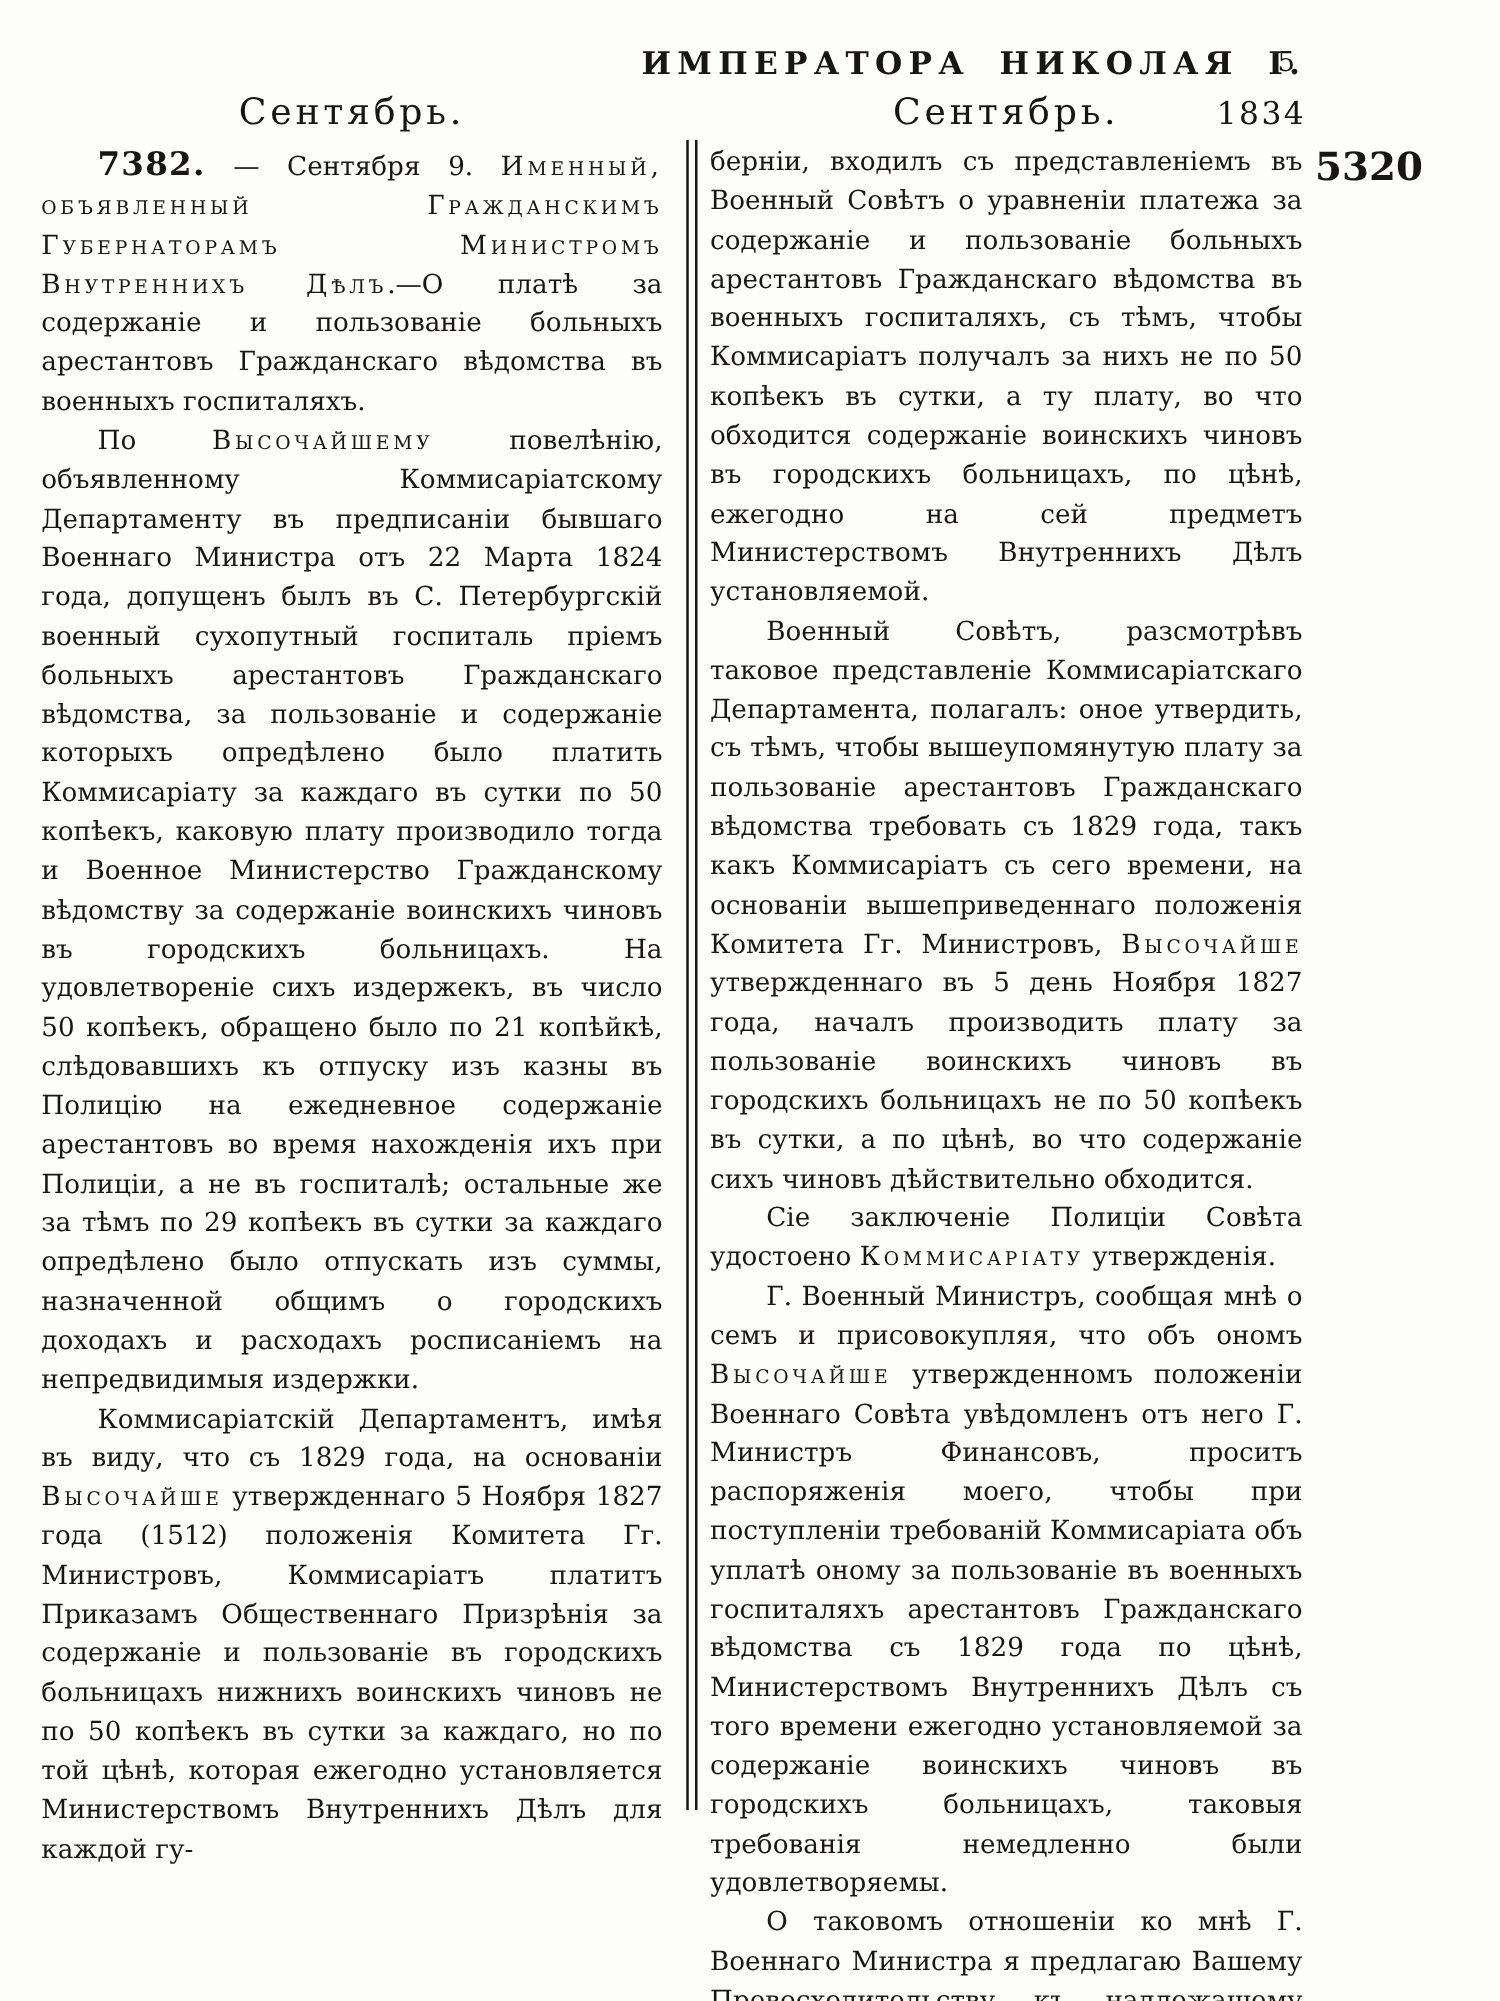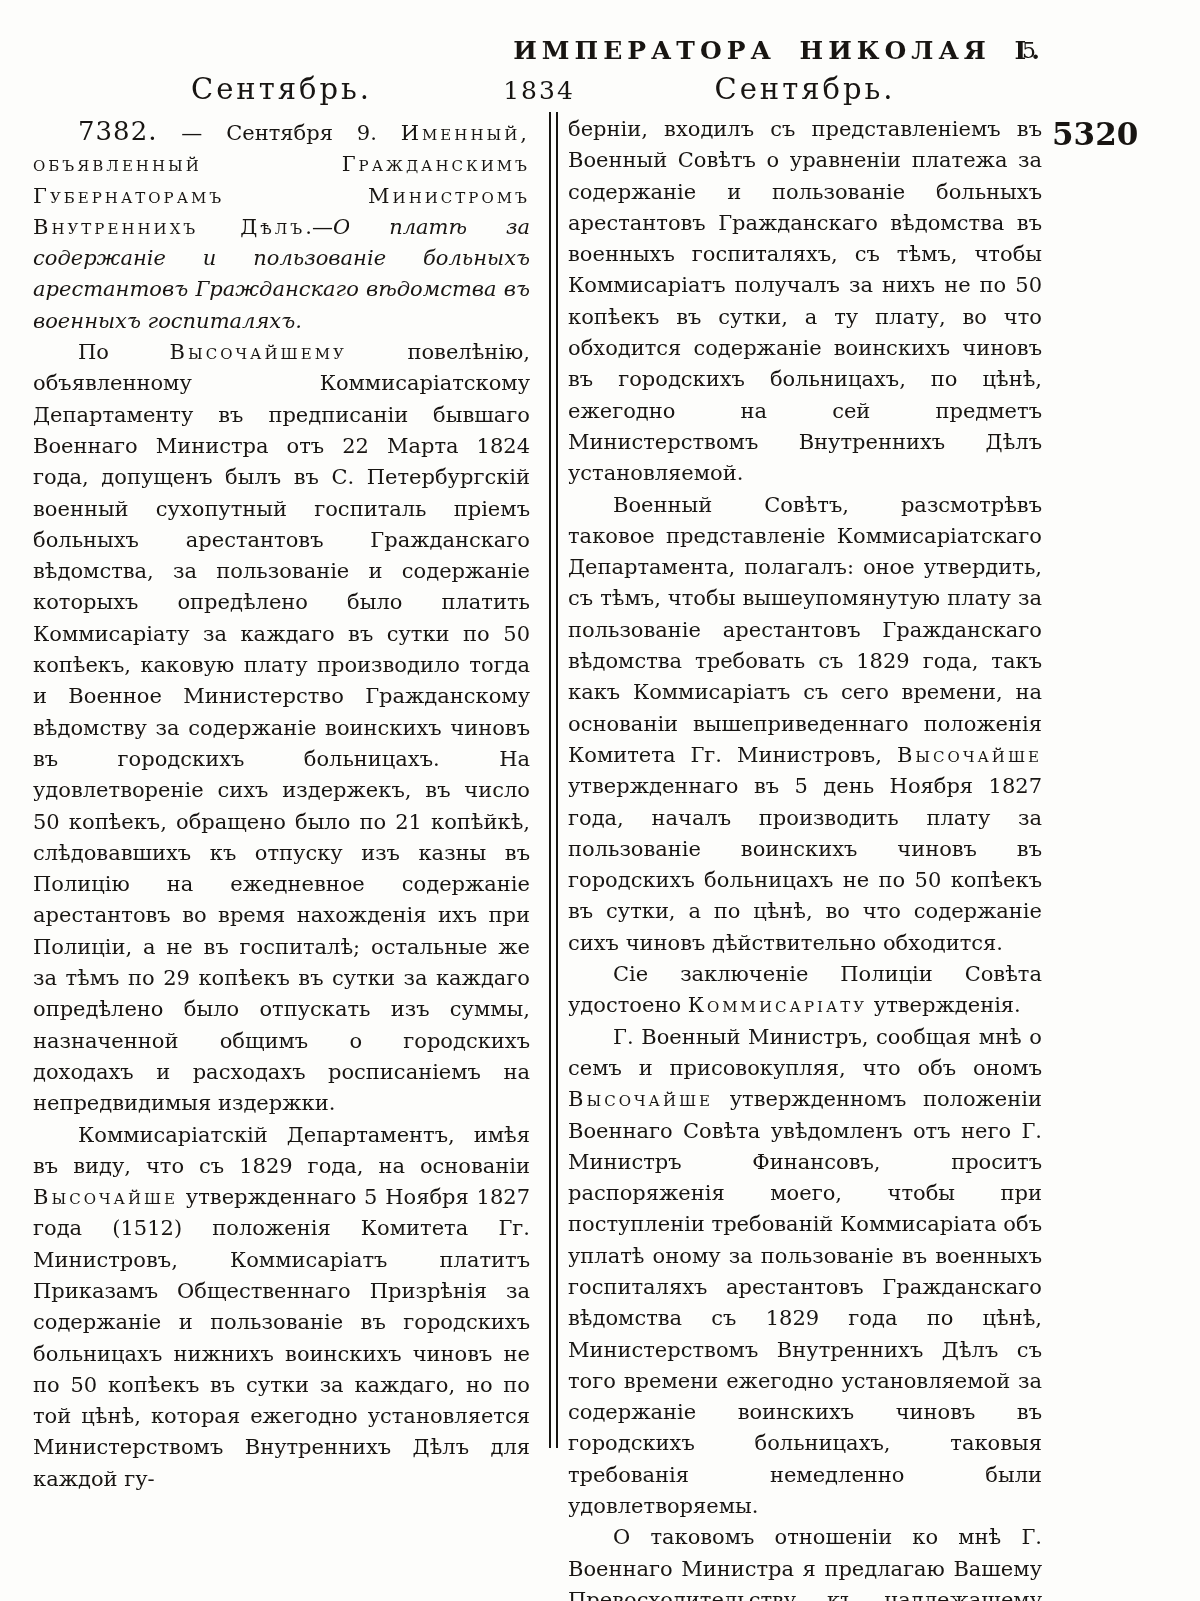--- a/index.html
+++ b/index.html
@@ -27,21 +27,21 @@
   }
   .month{
     position:absolute;top:72px;
     font-size:29px;
     letter-spacing:3px;text-align:center;
   }
   .month-left{left:33px;width:497px;}
   .month-right{left:568px;width:474px;}
   .year{
     position:absolute;left:33px;top:76px;width:1012px;
-    text-align:center;font-size:25px;letter-spacing:2px;
+    text-align:right;font-size:25px;letter-spacing:2px;
   }
   .margin-act-number{
     position:absolute;left:1052px;top:116px;
     font-size:31px;font-weight:bold;letter-spacing:0px;
     white-space:nowrap;
   }
 
   
   .column{
     position:absolute;
@@ -54,23 +54,23 @@
     position:absolute;left:549px;top:112px;height:1336px;width:5px;
     border-left:2px solid #181512;
     border-right:2px solid #181512;
   }
 
   .para{margin:0;padding:0;}
   .para.indent{text-indent:45px;}
 
   
   .seg-n{}
-  .seg-i{font-style:italic;margin-top:44px;}
+  .seg-i{margin-top:44px;}
   .seg-sc{font-variant:small-caps;letter-spacing:3px;}
-  .seg-num{font-weight:normal;font-size:26px;line-height:1;letter-spacing:1px;}
+  .seg-num{font-weight:bold;font-size:26px;line-height:1;letter-spacing:1px;}
 </style>
 </head>
 <body>
 
 <div class="page">
 
   <div class="running-title">ИМПЕРАТОРА НИКОЛАЯ I.</div>
 
   <div class="page-number">5</div>
 

